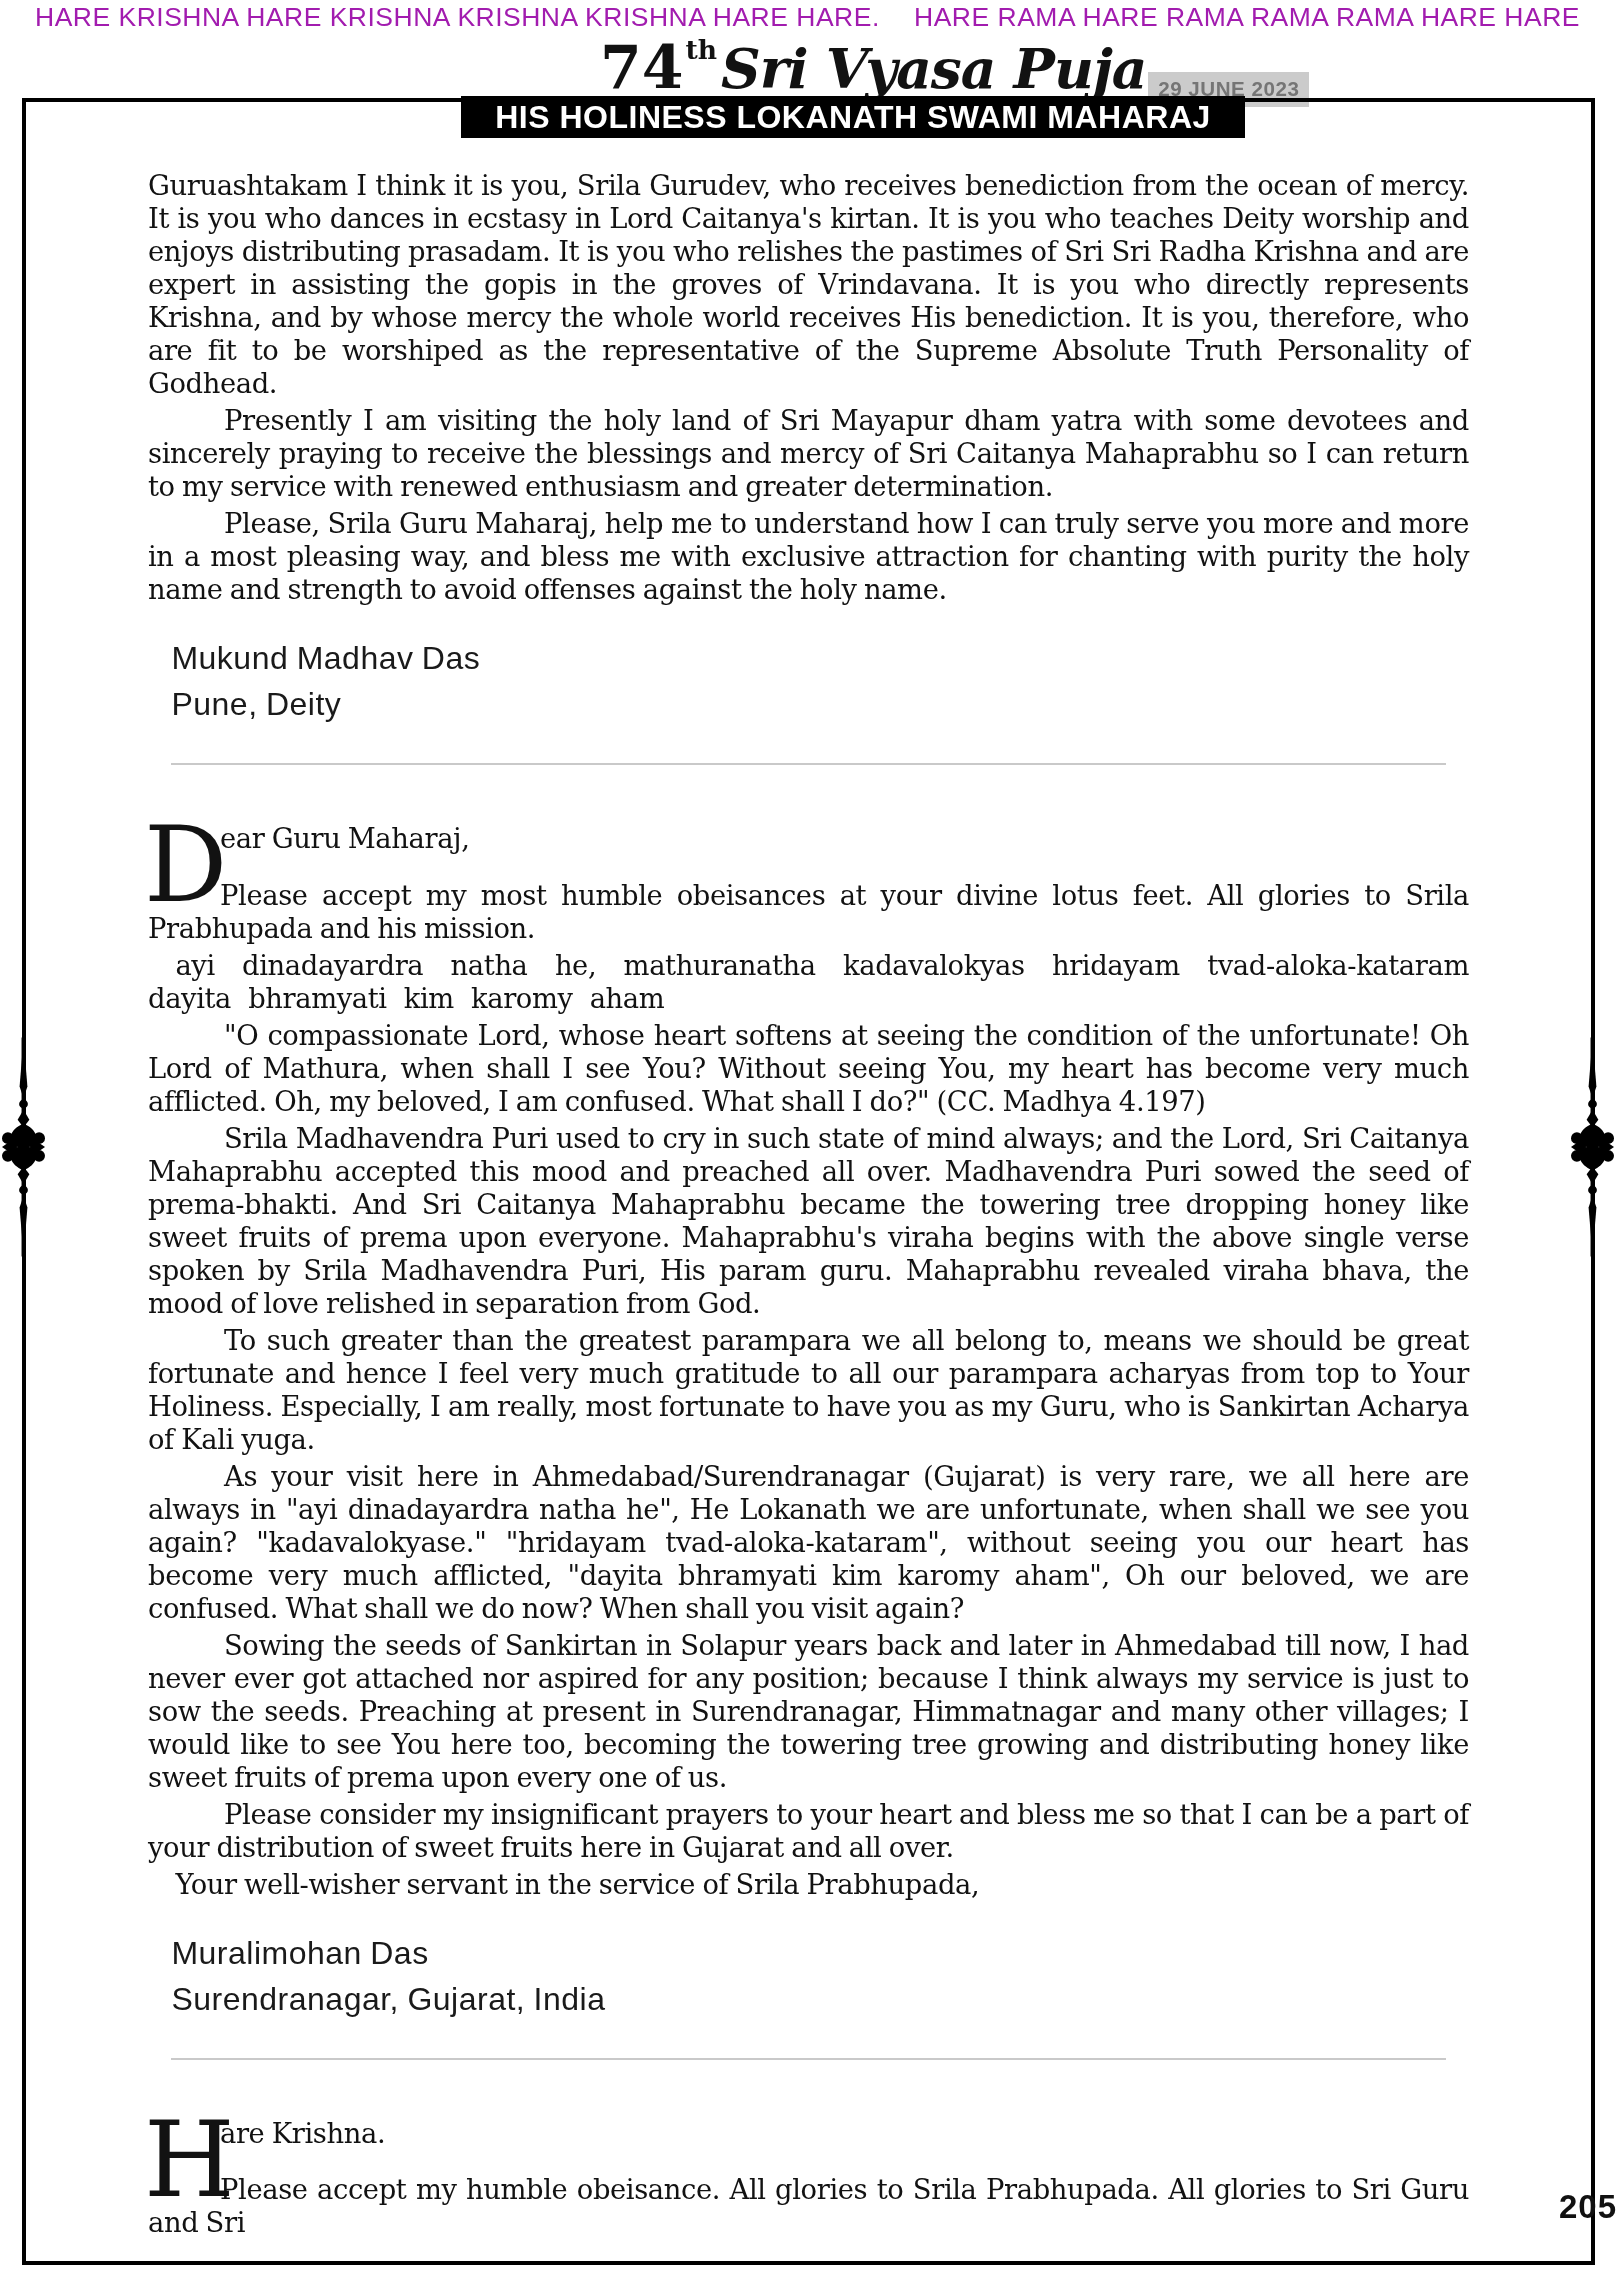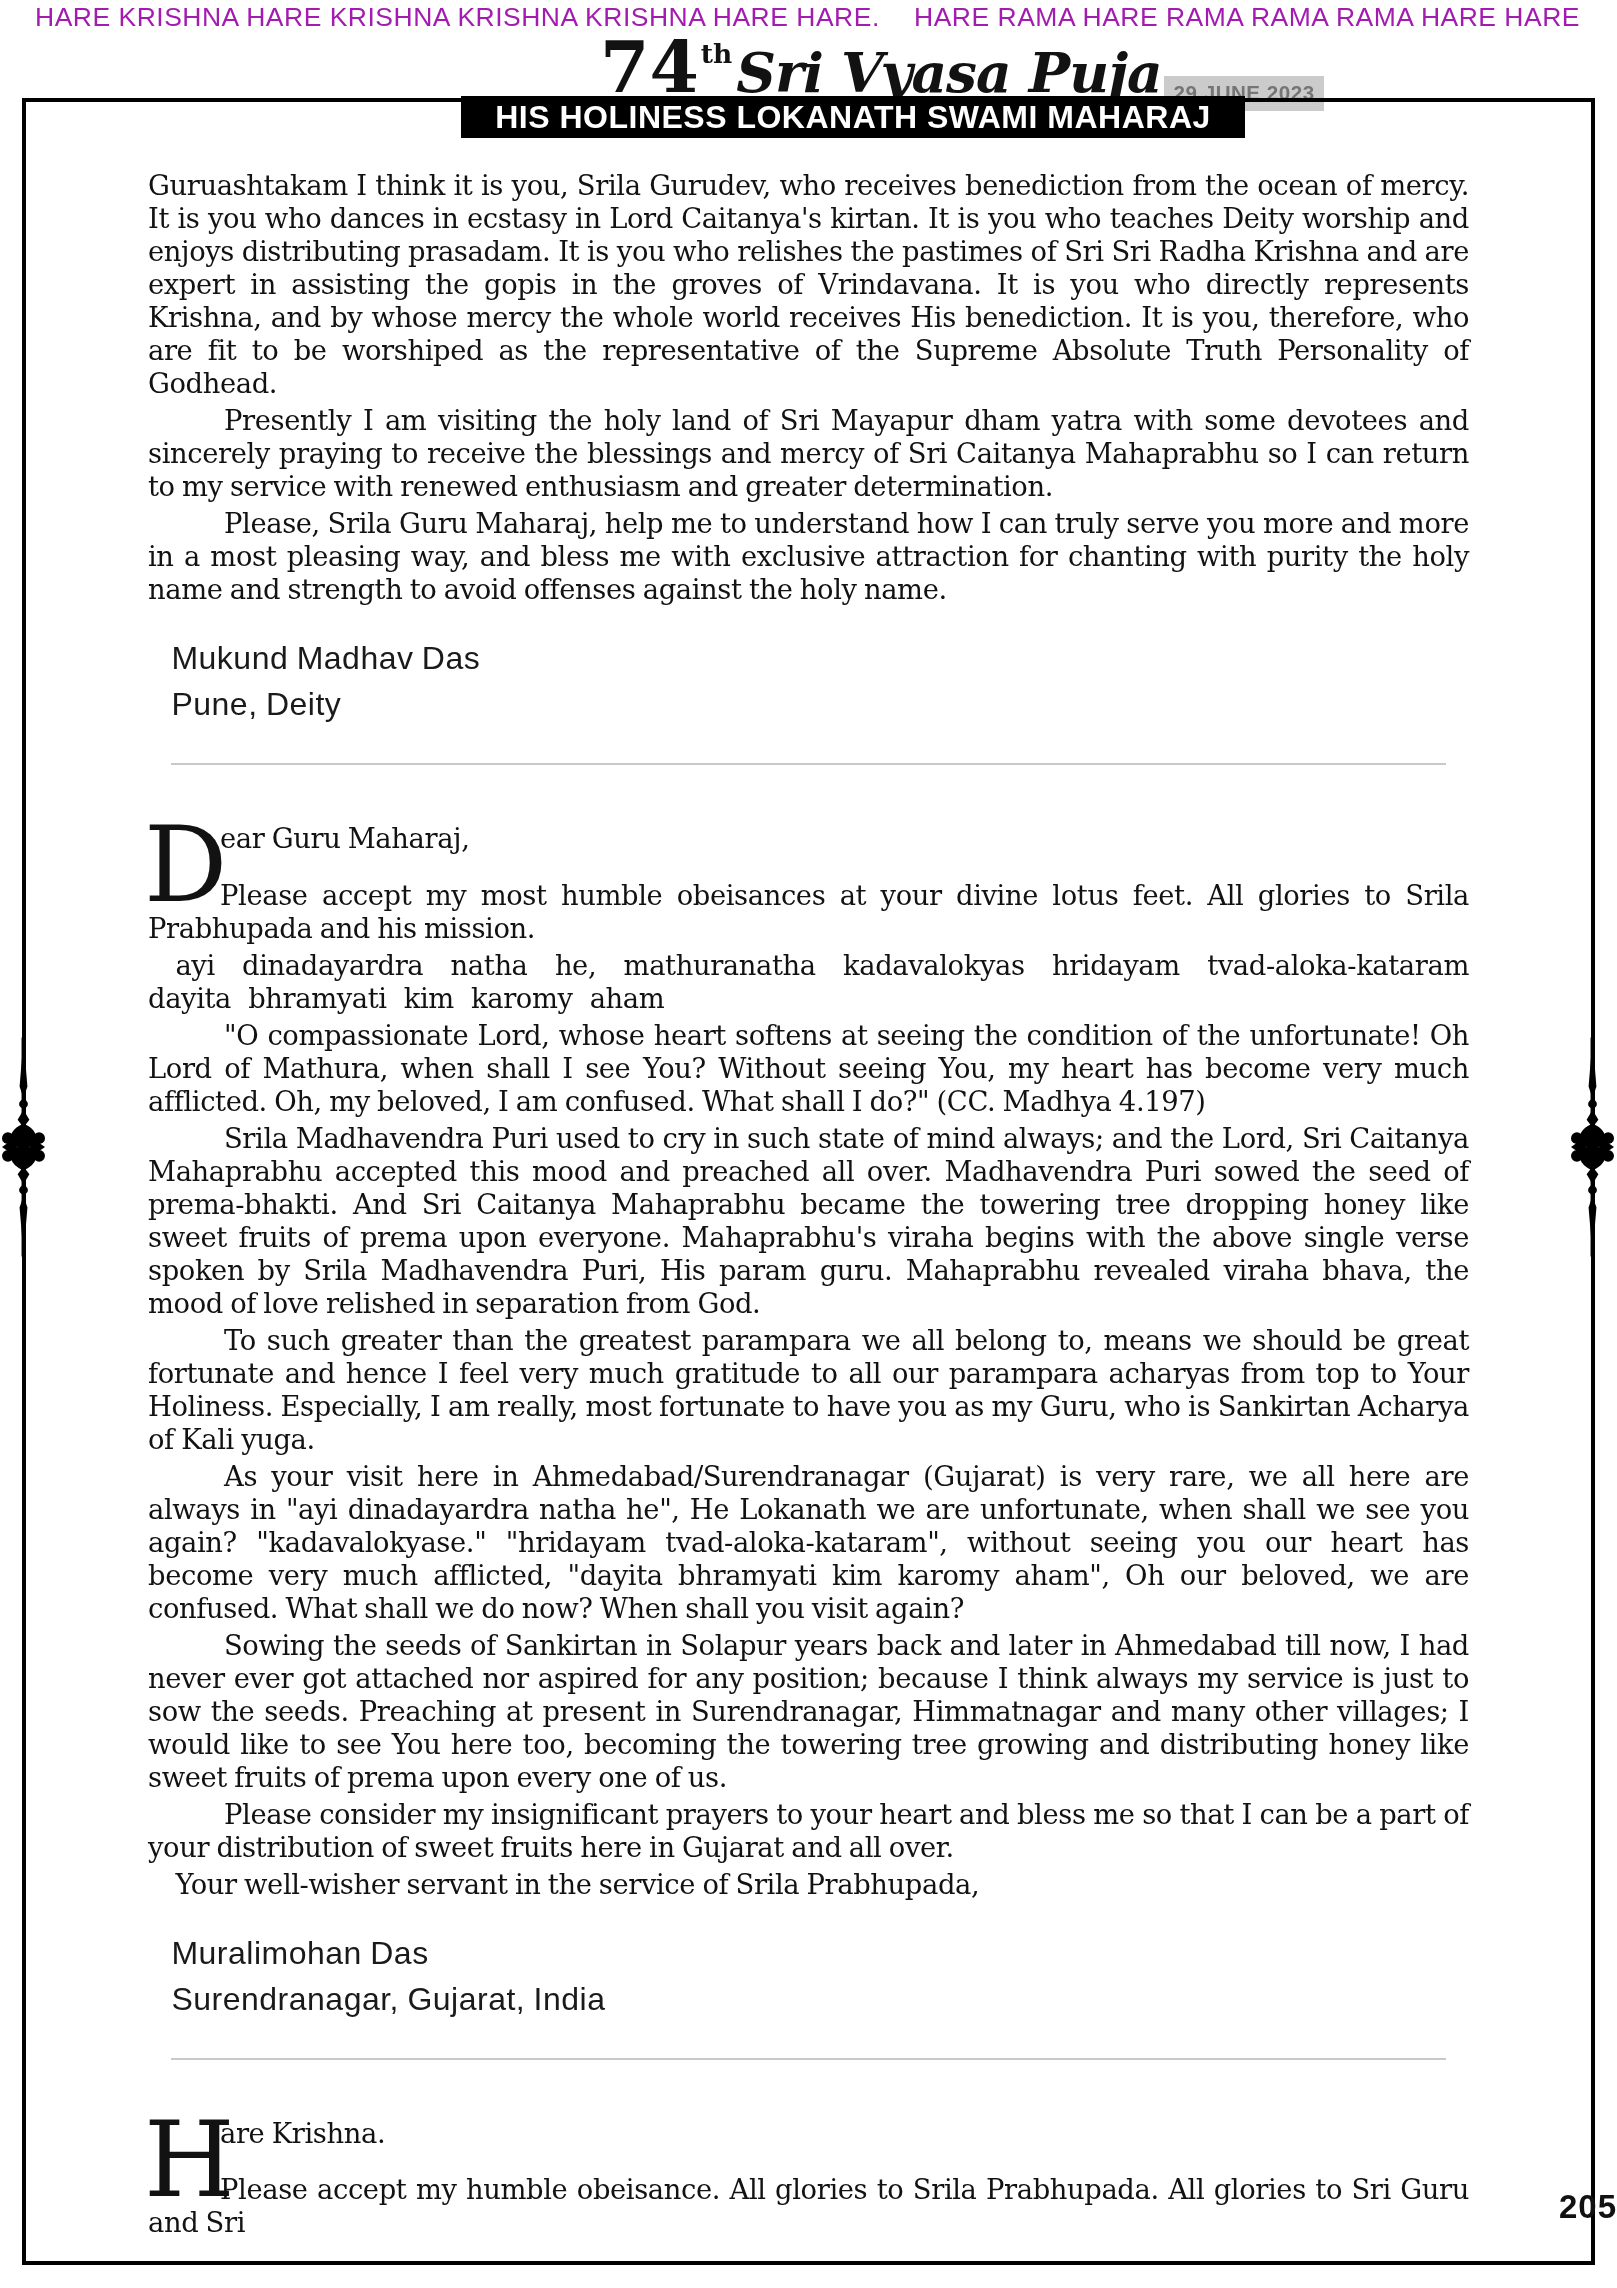--- a/index.html
+++ b/index.html
@@ -12,21 +12,21 @@
     position:absolute;top:2px;left:35px;right:37px;
     display:flex;justify-content:space-between;
     font-family:"Liberation Sans",sans-serif;font-size:26.5px;font-weight:500;
     color:#a21caf;letter-spacing:0.5px;white-space:nowrap;
   }
   
   .title-row{
     position:absolute;top:33px;left:600px;height:69px;
     display:flex;align-items:baseline;white-space:nowrap;
   }
-  .title-num{font-family:"DejaVu Serif",serif;font-weight:bold;font-size:71px;line-height:69px;}
+  .title-num{font-family:"DejaVu Serif",serif;font-weight:bold;font-size:60px;line-height:69px;}
   .title-ord{font-family:"DejaVu Serif",serif;font-weight:bold;font-size:26.5px;vertical-align:super;position:relative;top:-29px;margin-left:2px;}
   .title-name{font-family:"DejaVu Serif",serif;font-weight:bold;font-style:italic;font-size:55px;margin-left:4px;letter-spacing:-1px;}
   .date-badge{
     font-family:"Liberation Sans",sans-serif;font-weight:bold;font-size:20.6px;
     background:#cbcbcb;color:#757575;padding:4.9px 9.8px 5.9px 9.8px;margin-left:2px;
     position:relative;top:7.8px;letter-spacing:0.5px;
   }
   
   .page-border{
     position:absolute;left:21.6px;right:21.6px;top:98px;bottom:24.5px;

